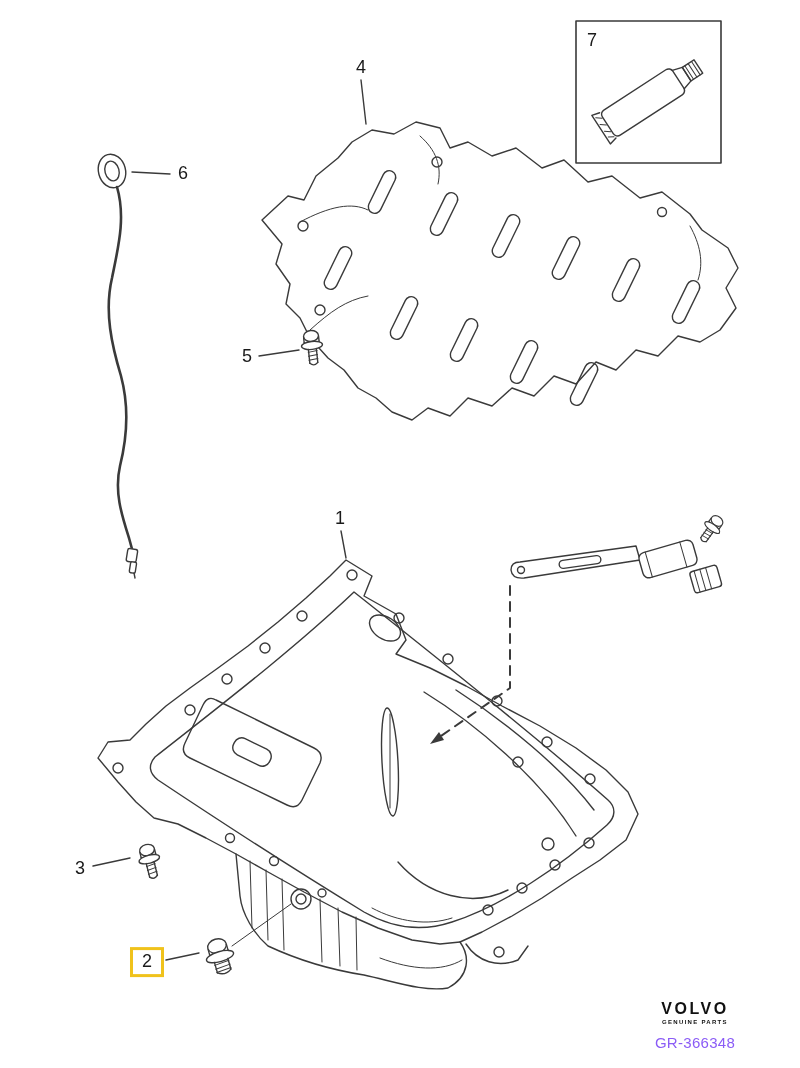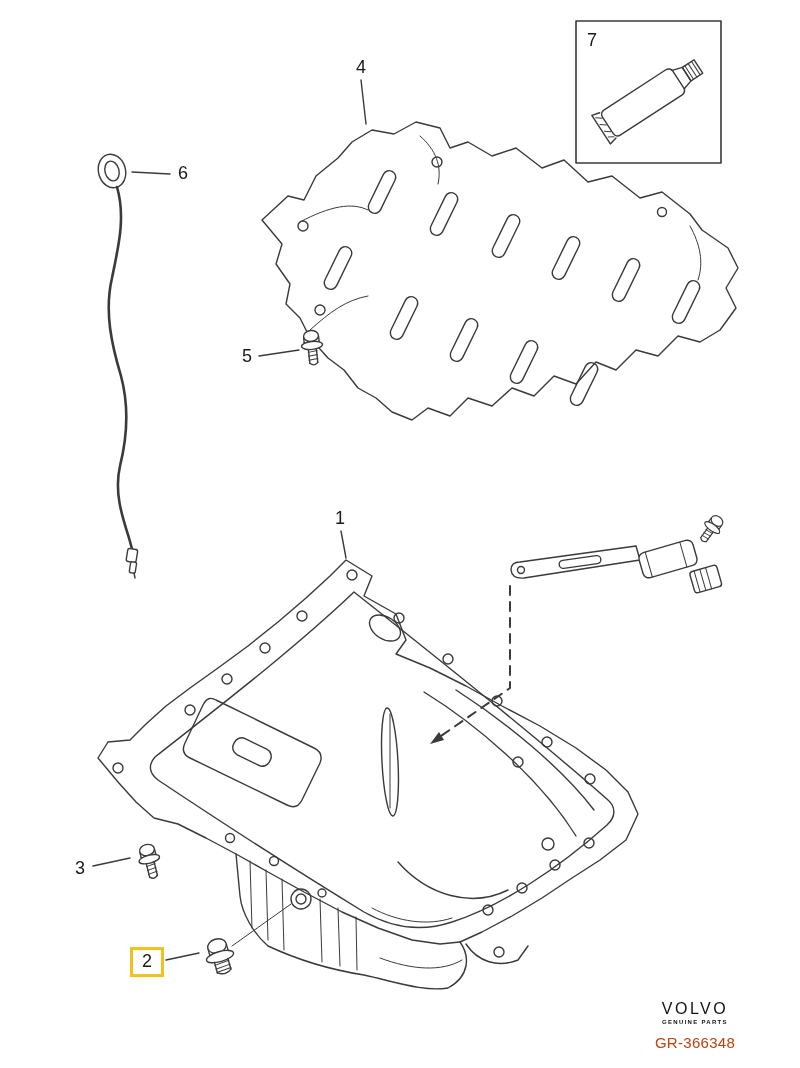--- a/index.html
+++ b/index.html
@@ -42,23 +42,23 @@
     border:3px solid var(--highlight,#f0c21b);
     padding:2px 9px;
     background:#fff;
   }
   .footer{
     position:absolute;
     left:644px;top:1000px;width:102px;
     text-align:center;
     color:#111;
   }
-  .brand{font-size:16px;font-weight:400;letter-spacing:2.5px;}
+  .brand{font-size:16px;font-weight:700;letter-spacing:2.5px;}
   .brand-sub{font-size:6px;font-weight:700;letter-spacing:1.3px;margin-top:1px;}
-  .ref{font-size:15px;margin-top:9px;letter-spacing:0.3px;color:#c2410c;}
+  .ref{font-size:15px;margin-top:9px;letter-spacing:0.3px;color:#8b5cf6;}
 </style>
 </head>
 <body>
 
 <div class="stage">
 
   <svg class="art" width="800" height="1068" viewBox="0 0 800 1068">
 
     <defs>
       <g id="bolt">

